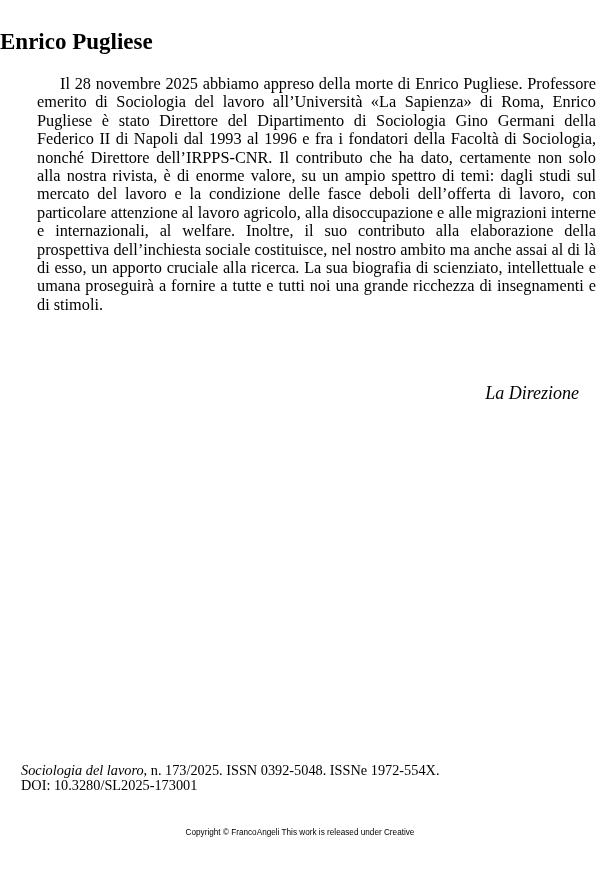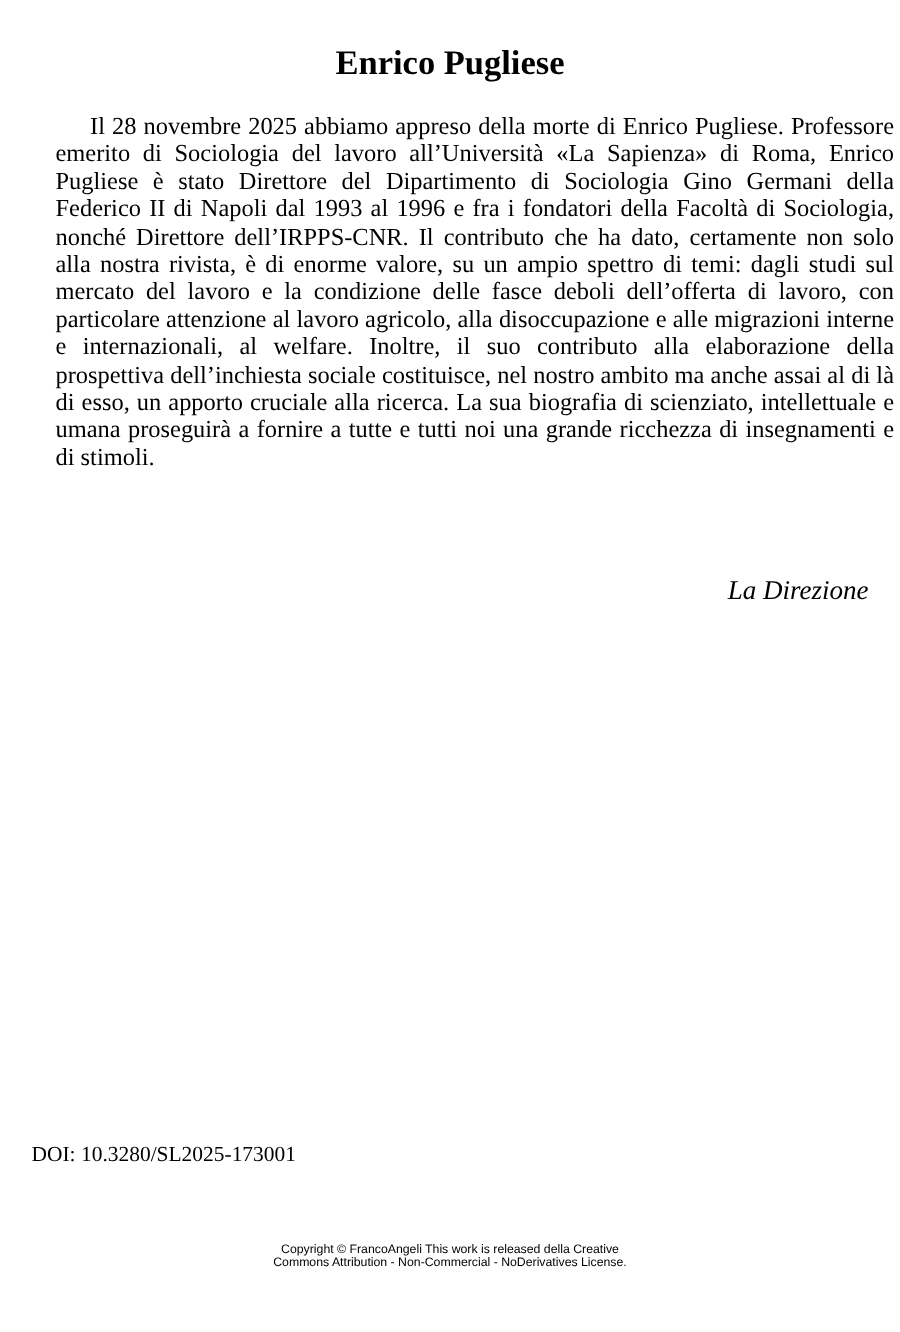--- a/index.html
+++ b/index.html
@@ -13,21 +13,20 @@
       position: relative;
       overflow: hidden;
       font-family: "Liberation Serif", "DejaVu Serif", serif;
       color: #000000;
     }
     .title {
       position: absolute;
       top: 12px;
       left: 0;
       width: 600px;
-      text-align: center;
       font-weight: bold;
       font-size: 23px;
       line-height: 30px;
     }
     .body-text {
       position: absolute;
       top: 59px;
       left: 21px;
       width: 559px;
       font-size: 16.3px;
@@ -69,19 +68,19 @@
 </head>
 <body>
 
 <h1 class="title">Enrico Pugliese</h1>
 
 <p class="body-text">Il 28 novembre 2025 abbiamo appreso della morte di Enrico Pugliese. Professore emerito di Sociologia del lavoro all’Università «La Sapienza» di Roma, Enrico Pugliese è stato Direttore del Dipartimento di Sociologia Gino Germani della Federico II di Napoli dal 1993 al 1996 e fra i fondatori della Facoltà di Sociologia, nonché Direttore dell’IRPPS-CNR. Il contributo che ha dato, certamente non solo alla nostra rivista, è di enorme valore, su un ampio spettro di temi: dagli studi sul mercato del lavoro e la condizione delle fasce deboli dell’offerta di lavoro, con particolare attenzione al lavoro agricolo, alla disoccupazione e alle migrazioni interne e internazionali, al welfare. Inoltre, il suo contributo alla elaborazione della prospettiva dell’inchiesta sociale costituisce, nel nostro ambito ma anche assai al di là di esso, un apporto cruciale alla ricerca. La sua biografia di scienziato, intellettuale e umana proseguirà a fornire a tutte e tutti noi una grande ricchezza di insegnamenti e di stimoli.</p>
 
 <div class="signature">La Direzione</div>
 
 <div class="citation">
+  <div><span class="journal">Sociologia del lavoro</span><span>, n. 173/2025. ISSN 0392-5048. ISSNe 1972-554X.</span></div>
   <div>DOI: 10.3280/SL2025-173001</div>
 </div>
 
 <div class="license">
-  <div>Copyright © FrancoAngeli This work is released della Creative</div>
-  <div>Commons Attribution - Non-Commercial - NoDerivatives License.</div>
+  <div>Copyright © FrancoAngeli This work is released under Creative</div>
 </div>
 
 </body></html>

